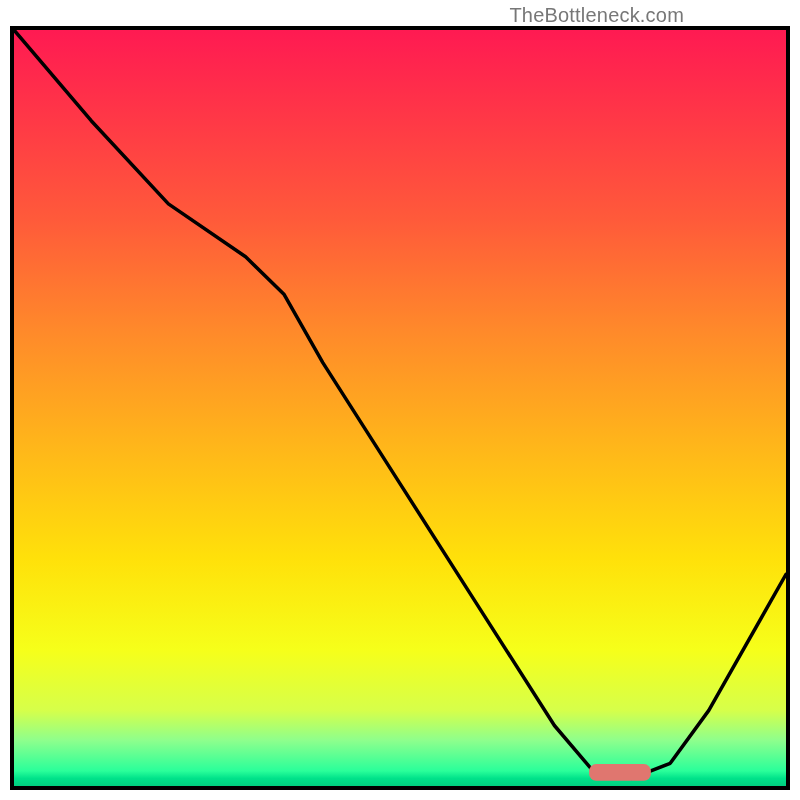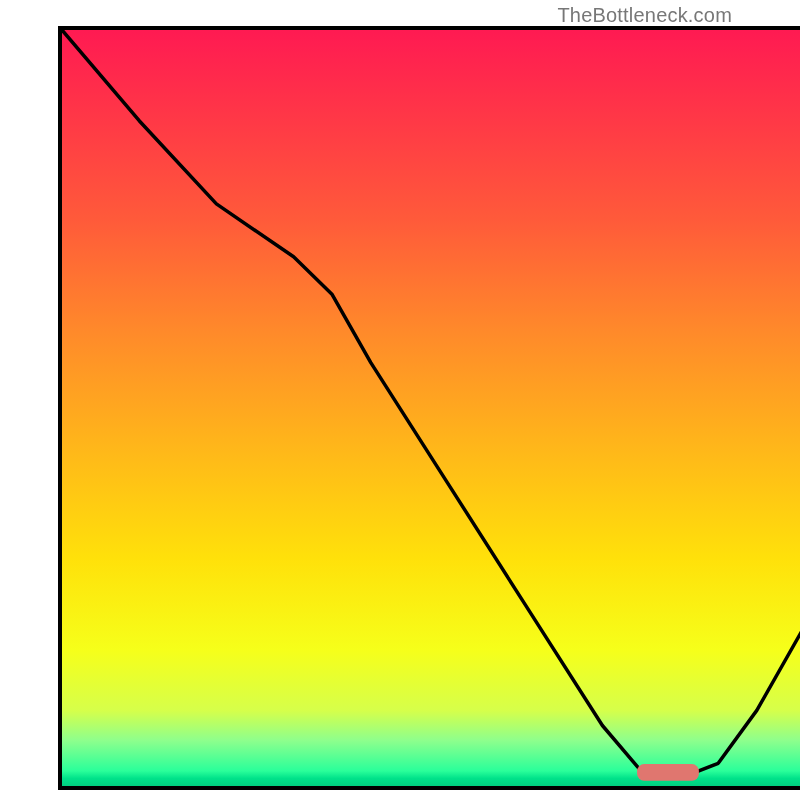--- a/index.html
+++ b/index.html
@@ -7,21 +7,20 @@
     padding: 0;
     width: 800px;
     height: 800px;
     background: #ffffff;
     font-family: Arial, Helvetica, sans-serif;
   }
   .outer {
     position: relative;
     width: 696px;
     height: 800px;
-    margin-left: 48px;
   }
   .plot-border {
     position: absolute;
     left: 10px;
     top: 26px;
     width: 780px;
     height: 764px;
     box-sizing: border-box;
     border: 4px solid #000;
     overflow: hidden;

